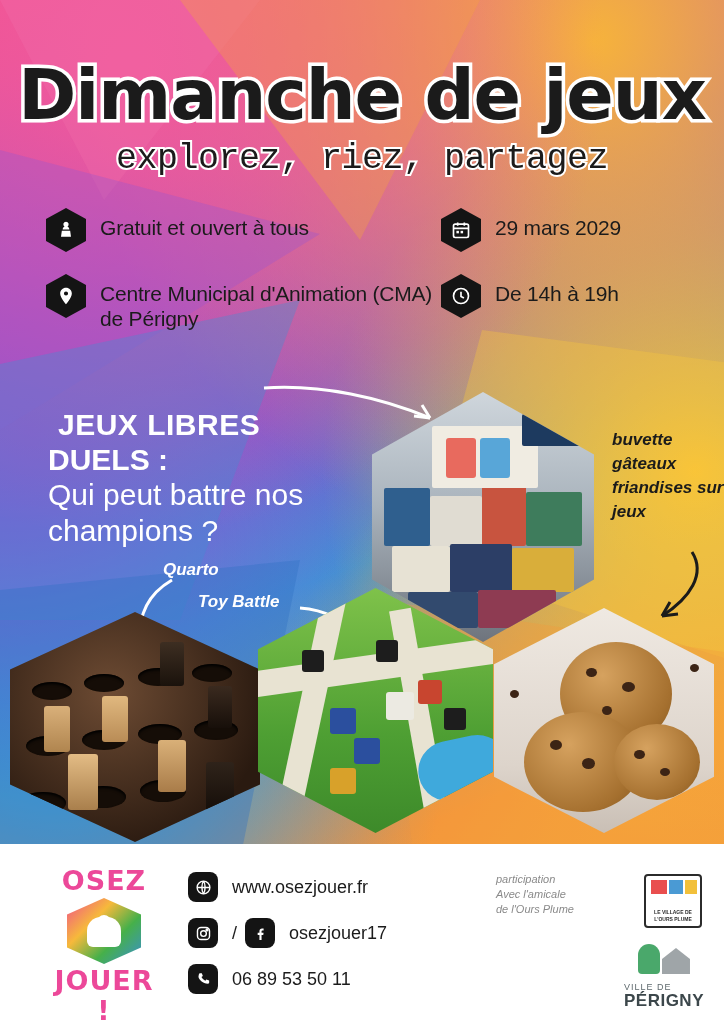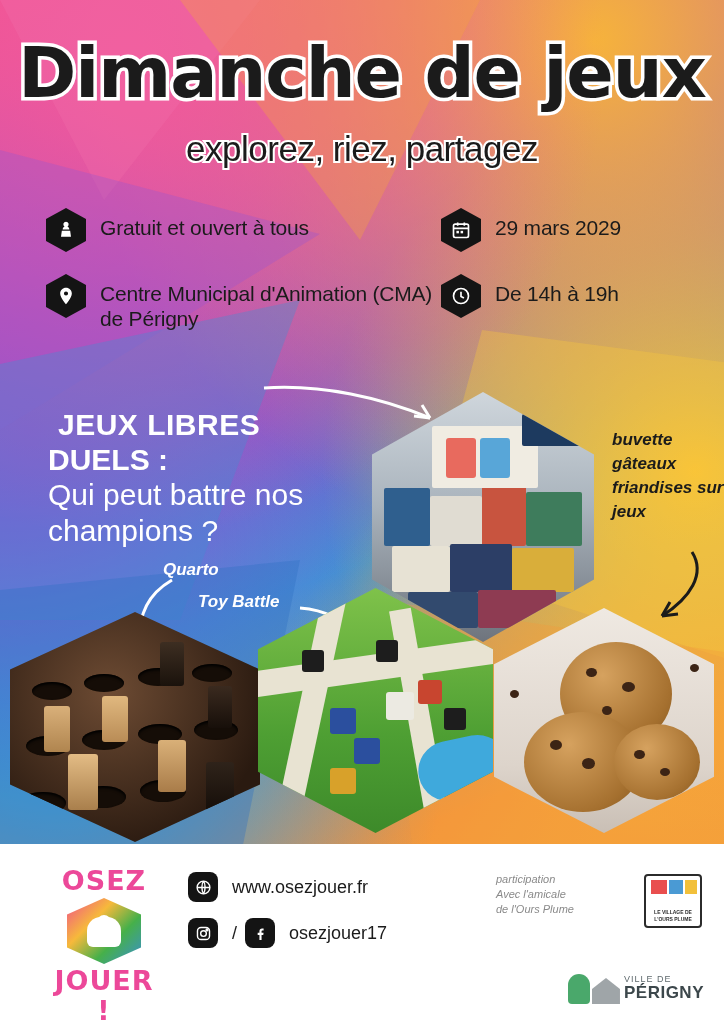--- a/index.html
+++ b/index.html
@@ -41,24 +41,25 @@
   .poster-title {
     font-family: "DejaVu Sans", sans-serif;
     font-weight: bold;
     font-size: 70px;
     line-height: 78px;
     color: #1b1b1b;
     letter-spacing: -1px;
     -webkit-text-stroke: 7px #ffffff;
     paint-order: stroke fill;
     text-shadow: 0 3px 0 rgba(255,255,255,.55);
+    margin-top: 22px;
   }
   .poster-subtitle {
-    margin-top: 17px;
-    font-family: Liberation Sans, sans-serif;
+    margin-top: 5px;
+    font-family: Liberation Mono, monospace;
     font-size: 35px;
     color: #1b1b1b;
     letter-spacing: -0.5px;
     -webkit-text-stroke: 4px #ffffff;
     paint-order: stroke fill;
   }
 
   
   .info-grid {
     position: absolute;
@@ -209,21 +210,21 @@
   }
   .ours-logo .oroof { position: absolute; top: 4px; left: 5px; width: 16px; height: 14px; background: #e94e4e; }
   .ours-logo .og { position: absolute; top: 4px; left: 23px; width: 14px; height: 14px; background: #4a9ad4; }
   .ours-logo .oy { position: absolute; top: 4px; left: 39px; width: 12px; height: 14px; background: #f2c03a; }
   .ours-logo .otxt {
     position: absolute; bottom: 3px; left: 0; right: 0; text-align: center;
     font-size: 5px; font-weight: bold; color: #2b2b2b; line-height: 7px;
   }
   .perigny {
     position: absolute; right: 20px; bottom: 16px;
-    display: flex; align-items: center; gap: 2px;
+    display: flex; align-items: center; gap: 2px; flex-direction: column;
   }
   .perigny .sym { width: 56px; height: 44px; position: relative; }
   .perigny .tree {
     position: absolute; left: 2px; bottom: 4px; width: 22px; height: 30px;
     border-radius: 11px 11px 4px 4px; background: #4aa86b;
   }
   .perigny .house {
     position: absolute; right: 2px; bottom: 4px; width: 28px; height: 26px;
     background: #9fa5a8;
     clip-path: polygon(0% 42%, 50% 0%, 100% 42%, 100% 100%, 0% 100%);
@@ -427,20 +428,28 @@
           </svg>
       </span>
       <span class="c-text">/</span>
       <span class="c-icon" style="margin-left:-6px;">
         <svg viewBox="0 0 24 24" fill="currentColor">
             <path d="M13.5 21v-7h2.4l.4-3h-2.8V9.2c0-.9.3-1.4 1.5-1.4h1.4V5.1c-.3 0-1.2-.1-2.2-.1-2.2 0-3.7 1.3-3.7 3.8V11H8v3h2.5v7h3z"></path>
           </svg>
       </span>
       <span class="c-text">osezjouer17</span>
     </div>
+    <div class="contact-row">
+      <span class="c-icon">
+        <svg viewBox="0 0 24 24" fill="currentColor">
+            <path d="M6.6 3h3l1.5 4-2 1.4a12 12 0 0 0 5.5 5.5l1.4-2 4 1.5v3c0 1-.8 1.8-1.8 1.6C10.7 17.4 6.6 13.3 5 8.8 4.8 7.8 5.6 3 6.6 3z"></path>
+          </svg>
+      </span>
+      <span class="c-text">06 89 53 50 11</span>
+    </div>
   </div>
 
   <div class="partners">
     <div class="partner-line">participation</div>
     <div class="partner-line">Avec l'amicale</div>
     <div class="partner-line">de l'Ours Plume</div>
   </div>
 
   <div class="ours-logo">
     <span class="oroof"></span>

